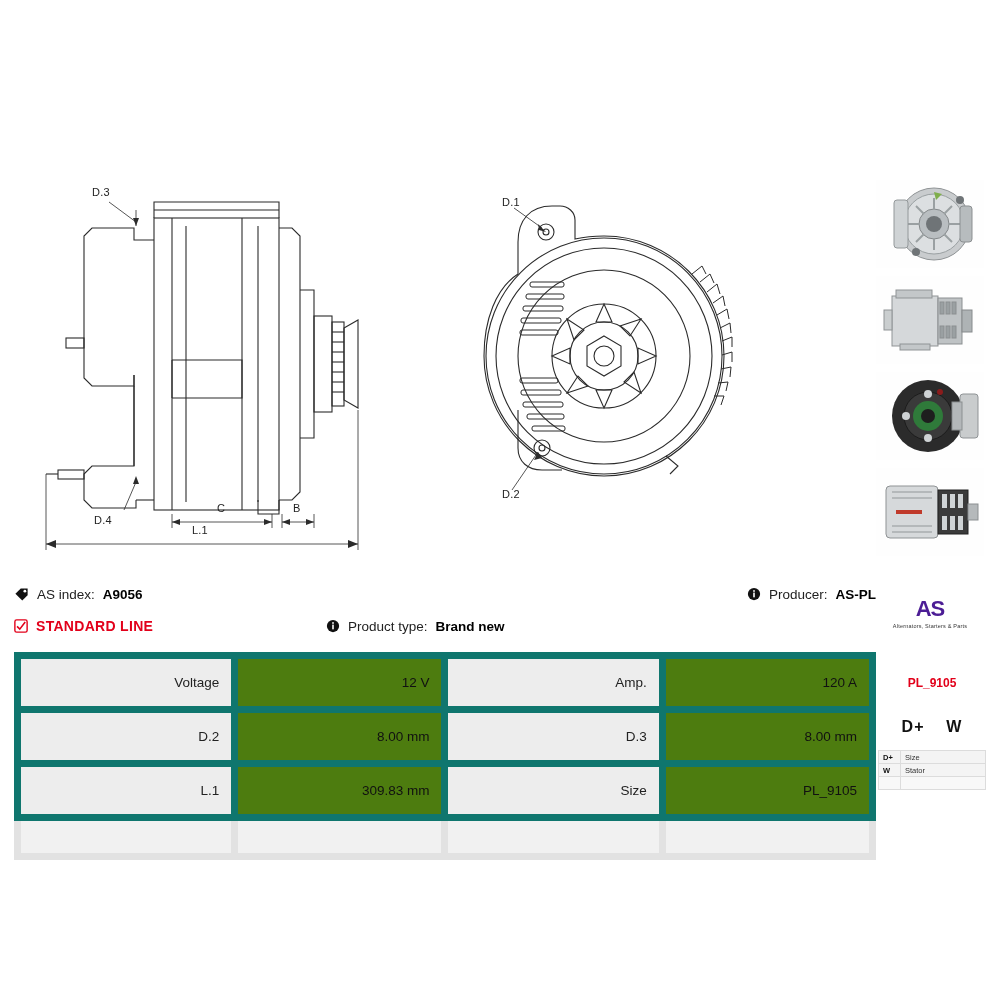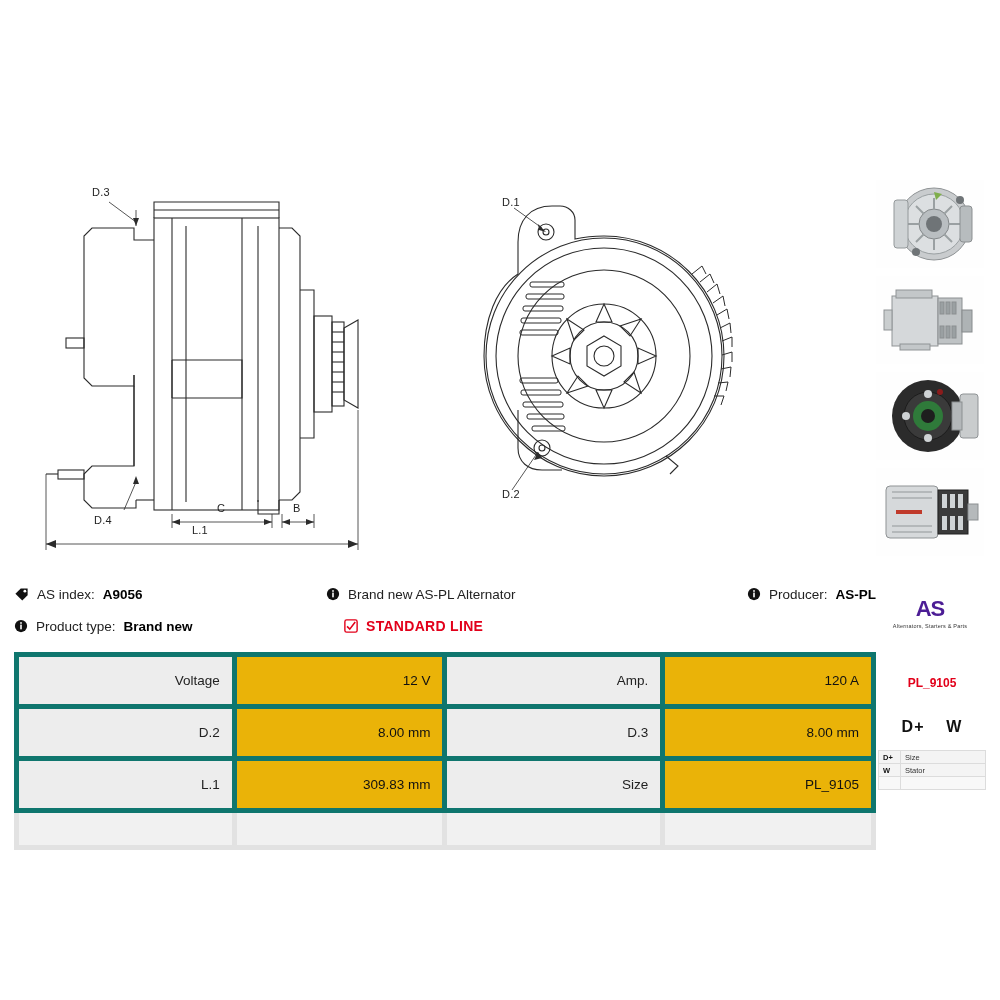--- a/index.html
+++ b/index.html
@@ -40,28 +40,28 @@
   .ico { display:inline-block; line-height:1; }
   .ico svg { display:block; }
 
   
   .spec-table {
     position:absolute; left:14px; top:652px; width:862px;
     border-collapse:collapse;
     font-size:13.5px;
   }
   .spec-table td {
-    border:5px solid #0f766e;
+    border:7px solid #0f766e;
     height:30px;
     padding:16px 12px;
     background:#ededed;
     color:#222;
   }
   .spec-table td.k { text-align:right; width:215px; }
-  .spec-table td.v { text-align:right; width:208px; background:#eab308; color:#111;margin-top:12px; }
+  .spec-table td.v { text-align:right; width:208px; background:#4d7c0f; color:#111;margin-top:12px; }
   .spec-table tr.empty td { background:#f1f1f1; border-color:#e2e2e2; }
 
   
   .photos { position:absolute; right:14px; top:180px; width:110px; }
   .photo {
     width:108px; height:88px; margin-bottom:8px;
     background:#fff; position:relative; overflow:hidden;
   }
 
   .brand {
@@ -351,64 +351,54 @@
       <div class="info-cell c1">
         <span class="ico">
           <svg width="15" height="15" viewBox="0 0 16 16">
             <path d="M1.5 7.2 L7.2 1.5 L14.5 1.5 L14.5 8.8 L8.8 14.5 Z" fill="#111"></path>
             <circle cx="11.6" cy="4.4" r="1.5" fill="#fff"></circle>
           </svg>
         </span>
         <span class="lbl">AS index:</span>
         <span class="val">A9056</span>
       </div>
-      <div class="info-cell c2">
-        <span class="ico">
-          <svg width="14" height="14" viewBox="0 0 16 16">
-            <circle cx="8" cy="8" r="7" fill="#111"></circle>
-            <rect x="7.1" y="6.4" width="1.8" height="5.4" fill="#fff"></rect>
-            <rect x="7.1" y="3.6" width="1.8" height="1.9" fill="#fff"></rect>
-          </svg>
-        </span>
-        <span class="lbl">Brand new AS-PL Alternator</span>
-      </div>
       <div class="info-cell c3">
         <span class="ico">
           <svg width="14" height="14" viewBox="0 0 16 16">
             <circle cx="8" cy="8" r="7" fill="#111"></circle>
             <rect x="7.1" y="6.4" width="1.8" height="5.4" fill="#fff"></rect>
             <rect x="7.1" y="3.6" width="1.8" height="1.9" fill="#fff"></rect>
           </svg>
         </span>
         <span class="lbl">Producer:</span>
         <span class="val">AS-PL</span>
       </div>
     </div>
 
     <div class="info-row">
+      <div class="info-cell c1">
+        <span class="ico">
+          <svg width="14" height="14" viewBox="0 0 16 16">
+            <rect x="1" y="1" width="14" height="14" rx="2" fill="none" stroke="#e2001a" stroke-width="1.6"></rect>
+            <path d="M3.5 8.4 L6.6 11.6 L12.8 3.4" fill="none" stroke="#e2001a" stroke-width="1.8"></path>
+          </svg>
+        </span>
+        <span class="std-line">STANDARD LINE</span>
+      </div>
       <div class="info-cell c2">
         <span class="ico">
           <svg width="14" height="14" viewBox="0 0 16 16">
             <circle cx="8" cy="8" r="7" fill="#111"></circle>
             <rect x="7.1" y="6.4" width="1.8" height="5.4" fill="#fff"></rect>
             <rect x="7.1" y="3.6" width="1.8" height="1.9" fill="#fff"></rect>
           </svg>
         </span>
         <span class="lbl">Product type:</span>
         <span class="val">Brand new</span>
       </div>
-      <div class="info-cell c1">
-        <span class="ico">
-          <svg width="14" height="14" viewBox="0 0 16 16">
-            <rect x="1" y="1" width="14" height="14" rx="2" fill="none" stroke="#e2001a" stroke-width="1.6"></rect>
-            <path d="M3.5 8.4 L6.6 11.6 L12.8 3.4" fill="none" stroke="#e2001a" stroke-width="1.8"></path>
-          </svg>
-        </span>
-        <span class="std-line">STANDARD LINE</span>
-      </div>
       <div class="info-cell c3"></div>
     </div>
   </div>
 
   <div class="brand">
     <span class="as-logo">AS</span>
     <div class="as-sub">Alternators, Starters &amp; Parts</div>
   </div>
 
   <table class="spec-table">

